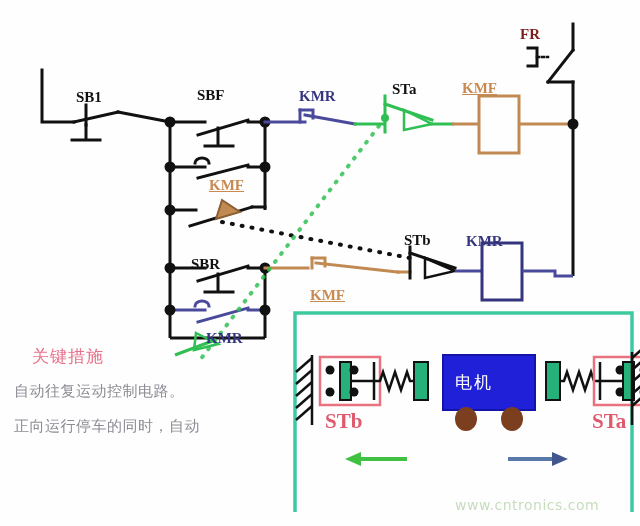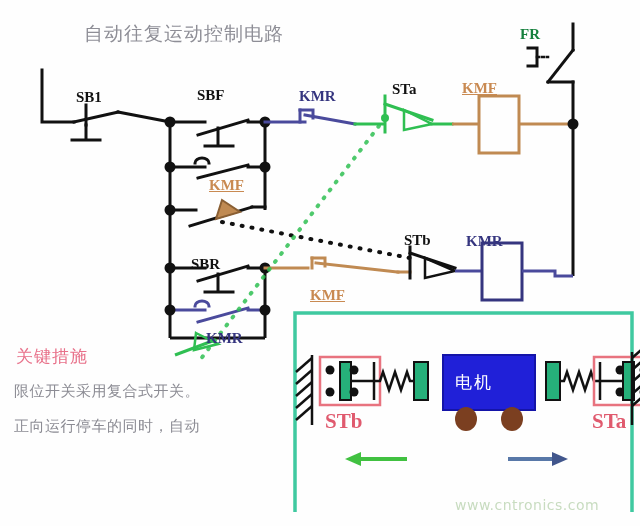--- a/index.html
+++ b/index.html
@@ -38,21 +38,21 @@
   }
   
   .desig {
     font-family: "Liberation Serif", "DejaVu Serif", serif;
     font-weight: bold;
     font-size: 15px;
   }
   .desig-black { color: #111111; }
   .desig-blue  { color: #35357f; }
   .desig-orange{ color: #c98a52; text-decoration: underline; }
-  .desig-fr    { color: #15803d; }
+  .desig-fr    { color: #7f1d1d; }
   
   .note-head {
     font-family: "DejaVu Sans", sans-serif;
     font-size: 17px;
     color: #e8718a;
     letter-spacing: 1px;
   }
   .note-body {
     font-family: "DejaVu Sans", sans-serif;
     font-size: 15px;
@@ -292,37 +292,36 @@
       <path d="M407,459 L357,459" stroke="#41c141" stroke-width="4" fill="none"></path>
       <path d="M345,459 L361,452 L361,466 Z" fill="#41c141"></path>
     </g>
     <g>
       <path d="M508,459 L556,459" stroke="#5878a8" stroke-width="4" fill="none"></path>
       <path d="M568,459 L552,452 L552,466 Z" fill="#41568c"></path>
     </g>
 
   </svg>
 
-  <div class="lbl title-text" style="left:84px; top:24px;">自动往复运动控制电路</div>
 
   <div class="lbl desig desig-black" style="left:76px;  top:90px;">SB1</div>
   <div class="lbl desig desig-black" style="left:197px; top:88px;">SBF</div>
   <div class="lbl desig desig-blue" style="left:299px; top:89px;">KMR</div>
   <div class="lbl desig desig-black" style="left:392px; top:82px;">STa</div>
   <div class="lbl desig desig-orange" style="left:462px; top:81px;">KMF</div>
   <div class="lbl desig desig-fr" style="left:520px; top:27px;">FR</div>
   <div class="lbl desig desig-orange" style="left:209px; top:178px;">KMF</div>
   <div class="lbl desig desig-black" style="left:191px; top:257px;text-align:right;">SBR</div>
   <div class="lbl desig desig-blue" style="left:206px; top:331px;">KMR</div>
   <div class="lbl desig desig-orange" style="left:310px; top:288px;">KMF</div>
   <div class="lbl desig desig-black" style="left:404px; top:233px;">STb</div>
   <div class="lbl desig desig-blue" style="left:466px; top:234px;">KMR</div>
 
-  <div class="lbl note-head" style="left:16px; top:348px;text-align:right;">关键措施</div>
-  <div class="lbl note-body" style="left:14px; top:384px;">限位开关采用复合式开关。</div>
+  <div class="lbl note-head" style="left:32px; top:348px;text-align:right;">关键措施</div>
+  <div class="lbl note-body" style="left:14px; top:384px;">自动往复运动控制电路。</div>
   <div class="lbl note-body" style="left:14px; top:419px;">正向运行停车的同时，自动</div>
 
   <div class="lbl motor-text" style="left:455px; top:374px;">电机</div>
   <div class="lbl mech-desig" style="left:325px; top:411px;">STb</div>
   <div class="lbl mech-desig" style="left:592px; top:411px;">STa</div>
 
   <div class="lbl watermark" style="left:455px; top:498px;">www.cntronics.com</div>
 
 </div>
 

